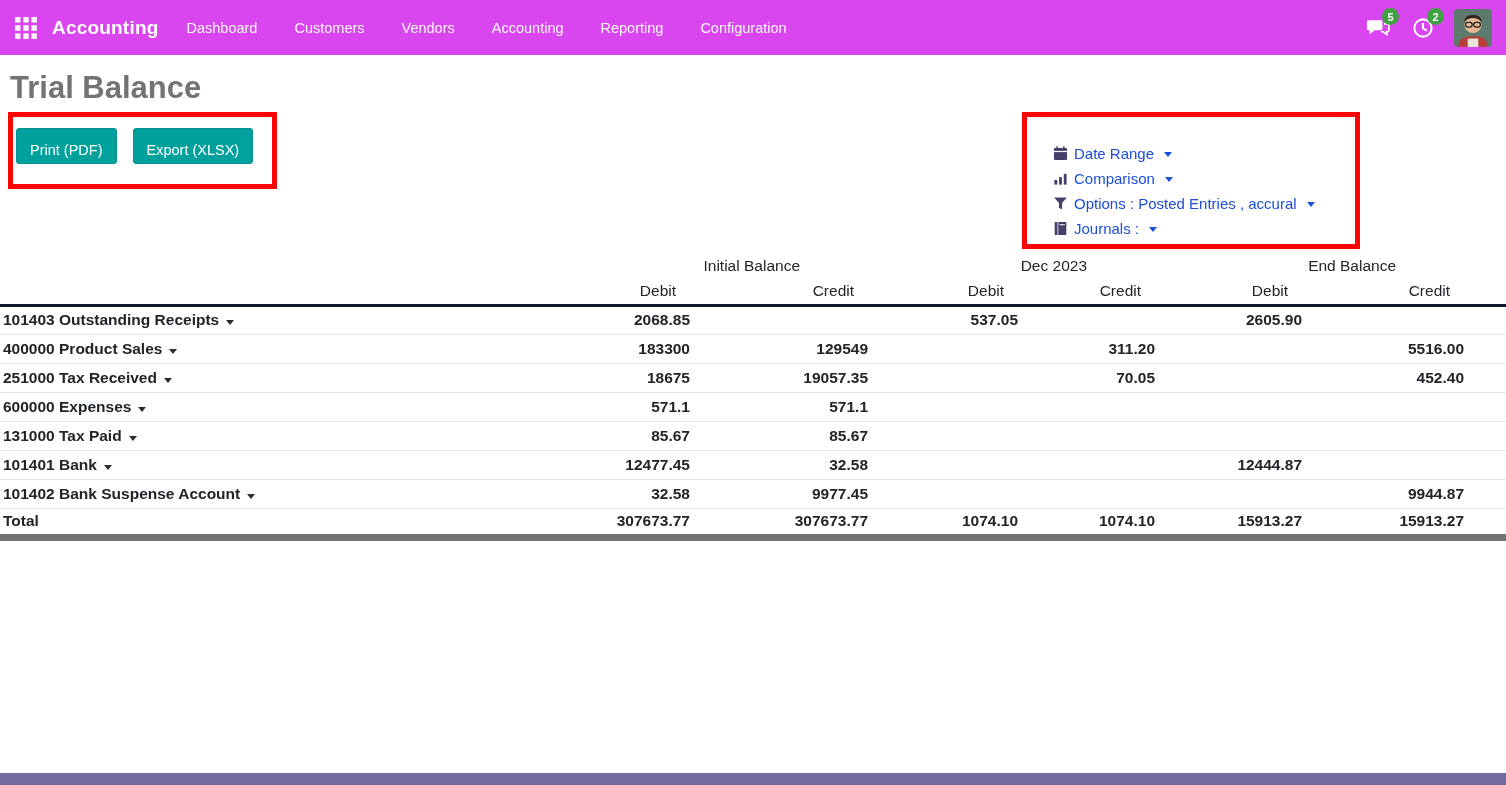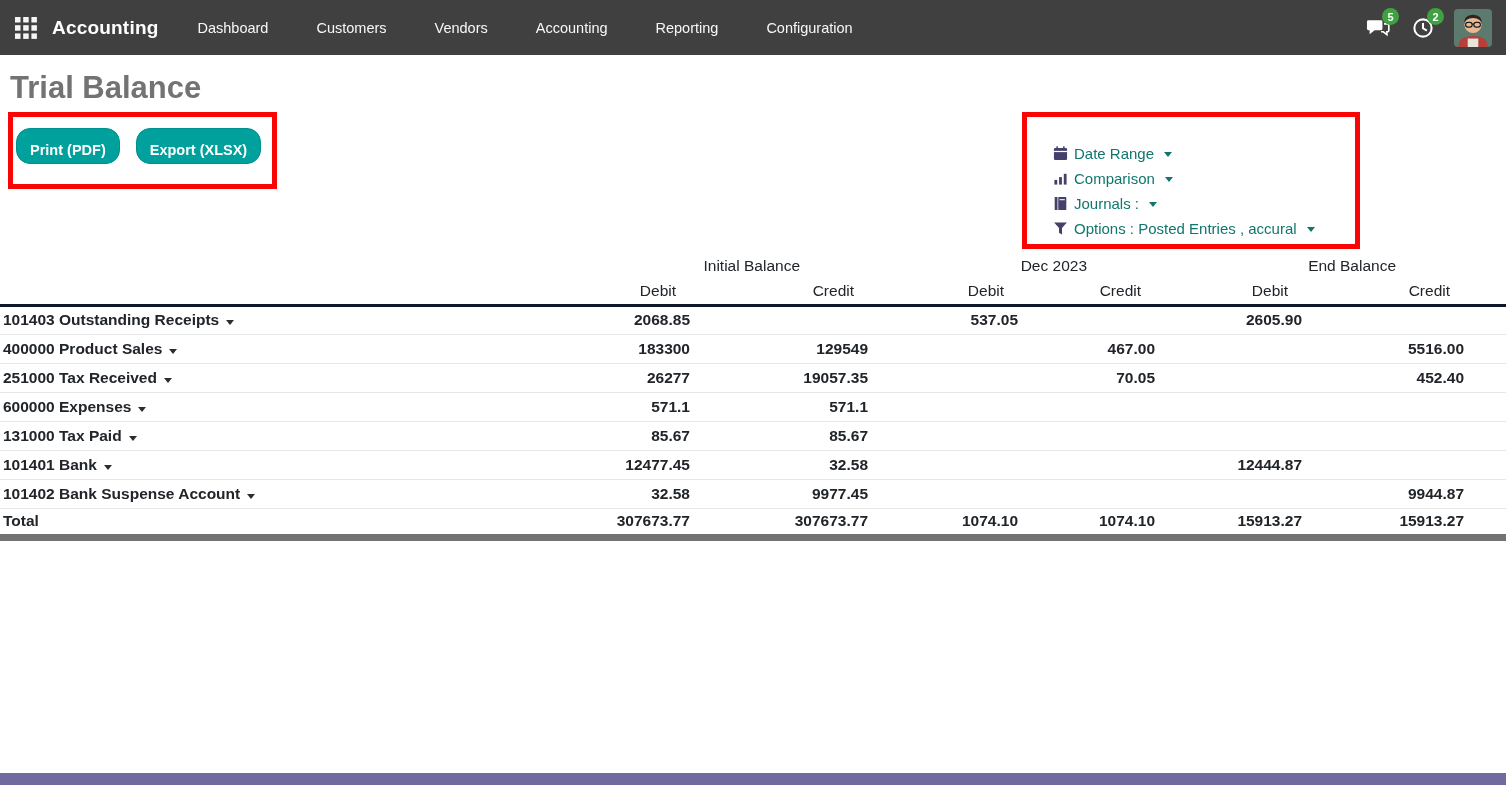--- a/index.html
+++ b/index.html
@@ -5,28 +5,28 @@
   * { box-sizing: border-box; margin: 0; padding: 0; }
   html, body {
     width: 1506px; height: 785px;
     font-family: "Liberation Sans", sans-serif;
     background: #ffffff;
     overflow: hidden;
   }
 
   
   .topbar {
-    height: 55px; background: #404040;
+    height: 55px; background: #d946ef;
     display: flex; align-items: center;
     padding: 0 14px; color: #fff;
   }
   .apps-btn { width: 26px; height: 26px; margin-right: 12px; cursor: pointer; display:flex; align-items:center; }
   .brand { font-size: 19px; font-weight: 700; margin-right: 28px; cursor: pointer; letter-spacing: .2px; }
   .menu { display: flex; gap: 37px; font-size: 14.5px; }
-  .menu span { cursor: pointer; white-space: nowrap; color: rgba(255,255,255,.96); margin-left: 11px; }
+  .menu span { cursor: pointer; white-space: nowrap; color: rgba(255,255,255,.96); }
   .top-right { margin-left: auto; display: flex; align-items: center; gap: 18px; }
   .icon-btn { position: relative; width: 27px; height: 27px; cursor: pointer; display:flex; align-items:center; justify-content:center; }
   .badge {
     position: absolute; top: -6px; right: -8px;
     background: #3fa142; color: #fff;
     min-width: 17px; height: 17px; border-radius: 50%;
     font-size: 11px; font-weight: 700;
     display: flex; align-items: center; justify-content: center;
     padding: 0 3px;
   }
@@ -34,27 +34,27 @@
 
   
   .main { position: relative; height: 718px; }
   .page-title { font-size: 31px; font-weight: 700; color: #737373; margin: 14px 0 0 10px; line-height: 38px; }
 
   .annotation { border: 5px solid #f90504; }
   .buttons-box { width: 269px; height: 77px; margin: 5px 0 0 8px; padding: 11px 0 0 3px; display: flex; gap: 16px; }
   .btn-teal {
     background: #00a09d; border: 1px solid #00918e; color: #fff;
     font-family: "Liberation Sans", sans-serif;
-    font-size: 14.5px; font-weight: 700;
-    padding: 13px 13px; height: 36px; border-radius: 14px; cursor: pointer;
+    font-size: 14.5px; font-weight: 400;
+    padding: 13px 13px; height: 36px; border-radius: 3px; cursor: pointer;
     white-space: nowrap;
   }
 
   .filters-box { position: absolute; left: 1022px; top: 43px; width: 338px; height: 137px; padding: 24px 0 0 26px; }
-  .filter-line { display: flex; align-items: center; gap: 6px; height: 25px; color: #0f766e; font-size: 15px; cursor: pointer; white-space: nowrap; }
+  .filter-line { display: flex; align-items: center; gap: 6px; height: 25px; color: #1d4ed8; font-size: 15px; cursor: pointer; white-space: nowrap; }
   .ficon { width: 15px; height: 15px; color: #45406a; flex: none; }
   .caret {
     display: inline-block; width: 0; height: 0;
     border-left: 4px solid transparent; border-right: 4px solid transparent;
     border-top: 5px solid currentColor; margin-left: 4px; margin-top: 2px;
   }
   .caret.dark { color: #2d2d2d; margin-left: 7px; }
 
   
   table.report { width: 100%; border-collapse: collapse; table-layout: fixed; margin-top: 63px; font-size: 15.5px; color: #212529; }
@@ -151,32 +151,32 @@
       <svg class="ficon" viewBox="0 0 16 16" fill="currentColor">
         <rect x="1.5" y="9.5" width="3" height="5"></rect>
           <rect x="6.5" y="6.5" width="3" height="8"></rect>
           <rect x="11.5" y="3" width="3" height="11.5"></rect>
       </svg>
       <span>Comparison</span>
       <span class="caret"></span>
     </div>
     <div class="filter-line">
       <svg class="ficon" viewBox="0 0 16 16" fill="currentColor">
+        <path d="M1.2 1.6h13.6L9.6 7.4v7l-3.2-1.9v-5.1Z"></path>
+      </svg>
+      <span>Options : Posted Entries , accural</span>
+      <span class="caret"></span>
+    </div>
+    <div class="filter-line">
+      <svg class="ficon" viewBox="0 0 16 16" fill="currentColor">
         <rect x="1.8" y="1" width="3" height="14" rx="0.6"></rect>
         <rect x="5.6" y="1" width="8.6" height="14" rx="1"></rect>
         <rect x="7" y="3.4" width="5.6" height="1.1" fill="#ffffff"></rect>
       </svg>
       <span>Journals :</span>
-      <span class="caret"></span>
-    </div>
-    <div class="filter-line">
-      <svg class="ficon" viewBox="0 0 16 16" fill="currentColor">
-        <path d="M1.2 1.6h13.6L9.6 7.4v7l-3.2-1.9v-5.1Z"></path>
-      </svg>
-      <span>Options : Posted Entries , accural</span>
       <span class="caret"></span>
     </div>
   </div>
 
   <table class="report">
     <colgroup>
       <col style="width:520px">
         <col style="width:170px">
         <col style="width:178px">
       <col style="width:150px">
@@ -209,27 +209,27 @@
           <td class="num">537.05</td>
           <td class="num"></td>
           <td class="num">2605.90</td>
           <td class="num lastcol"></td>
         </tr>
         <tr>
           <td class="acct"><span>400000 Product Sales</span><span class="caret dark"></span></td>
           <td class="num">183300</td>
           <td class="num">129549</td>
           <td class="num"></td>
-          <td class="num">467.00</td>
+          <td class="num">311.20</td>
           <td class="num"></td>
           <td class="num lastcol">5516.00</td>
         </tr>
         <tr>
           <td class="acct"><span>251000 Tax Received</span><span class="caret dark"></span></td>
-          <td class="num">26277</td>
+          <td class="num">18675</td>
           <td class="num">19057.35</td>
           <td class="num"></td>
           <td class="num">70.05</td>
           <td class="num"></td>
           <td class="num lastcol">452.40</td>
         </tr>
         <tr>
           <td class="acct"><span>600000 Expenses</span><span class="caret dark"></span></td>
           <td class="num">571.1</td>
           <td class="num">571.1</td>

